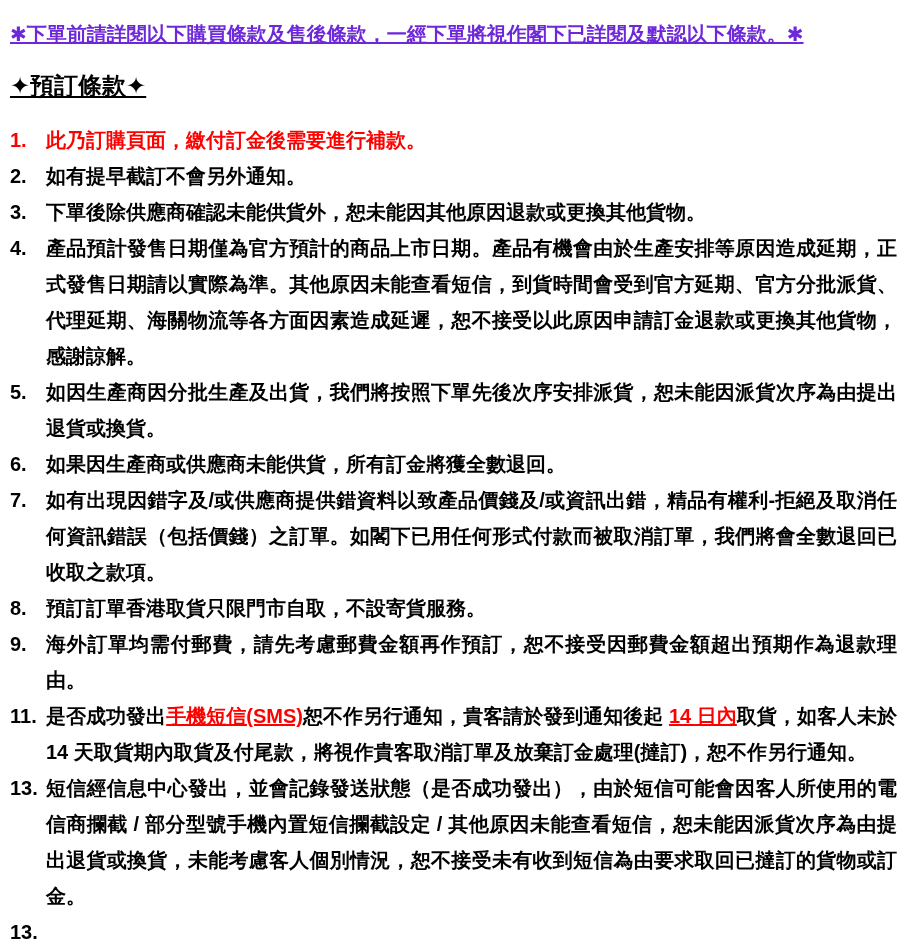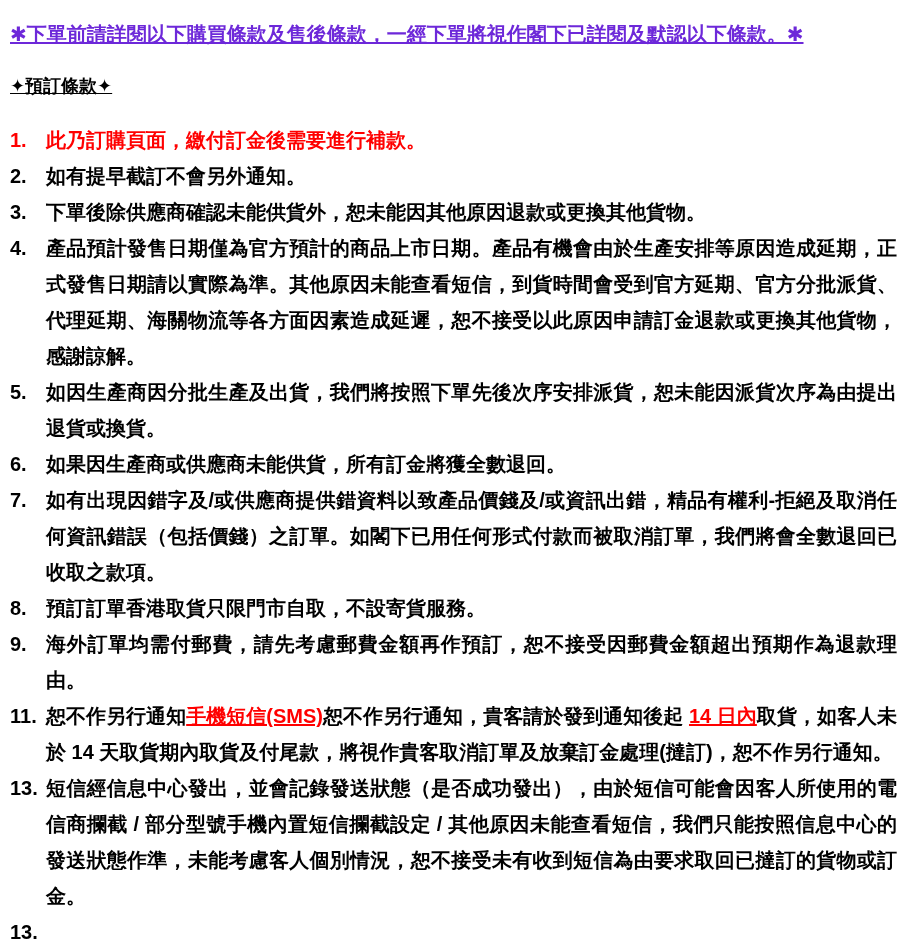--- a/index.html
+++ b/index.html
@@ -20,21 +20,21 @@
   }
   .title {
     color: #6d28d9;
     text-decoration: underline;
     margin: 6px 0 16px 0;
     font-size: 20px;
   }
   .section-title {
     text-decoration: underline;
     margin: 0 0 18px 0;
-    font-size: 18px;
+    font-size: 24px;
   }
   .terms {
     display: block;
   }
   .term {
     display: flex;
     align-items: flex-start;
   }
   .term .num {
     flex: 0 0 36px;
@@ -88,24 +88,24 @@
       <div class="term">
         <span class="num">8.</span>
         <span class="body"><span>預訂訂單香港取貨只限門市自取，不設寄貨服務。</span></span>
       </div>
       <div class="term">
         <span class="num">9.</span>
         <span class="body"><span>海外訂單均需付郵費，請先考慮郵費金額再作預訂，恕不接受因郵費金額超出預期作為退款理由。</span></span>
       </div>
       <div class="term">
         <span class="num">11.</span>
-        <span class="body"><span>恕不作另行通知</span><span class="seg-red-underline">手機短信(SMS)</span><span>恕不作另行通知，貴客請於發到通知後起 </span><span class="seg-red-underline">14 日內</span><span>取貨，如客人未於 14 天取貨期內取貨及付尾款，將視作貴客取消訂單及放棄訂金處理(撻訂)，恕不作另行通知。</span></span>
+        <span class="body"><span>是否成功發出</span><span class="seg-red-underline">手機短信(SMS)</span><span>恕不作另行通知，貴客請於發到通知後起 </span><span class="seg-red-underline">14 日內</span><span>取貨，如客人未於 14 天取貨期內取貨及付尾款，將視作貴客取消訂單及放棄訂金處理(撻訂)，恕不作另行通知。</span></span>
       </div>
       <div class="term">
         <span class="num">13.</span>
-        <span class="body"><span>短信經信息中心發出，並會記錄發送狀態（是否成功發出），由於短信可能會因客人所使用的電信商攔截 / 部分型號手機內置短信攔截設定 / 其他原因未能查看短信，我們只能按照信息中心的發送狀態作準，未能考慮客人個別情況，恕不接受未有收到短信為由要求取回已撻訂的貨物或訂金。</span></span>
+        <span class="body"><span>短信經信息中心發出，並會記錄發送狀態（是否成功發出），由於短信可能會因客人所使用的電信商攔截 / 部分型號手機內置短信攔截設定 / 其他原因未能查看短信，恕未能因派貨次序為由提出退貨或換貨，未能考慮客人個別情況，恕不接受未有收到短信為由要求取回已撻訂的貨物或訂金。</span></span>
       </div>
       <div class="term">
         <span class="num">13.</span>
         <span class="body"></span>
       </div>
     </div>
 </div>
 
 </body></html>

